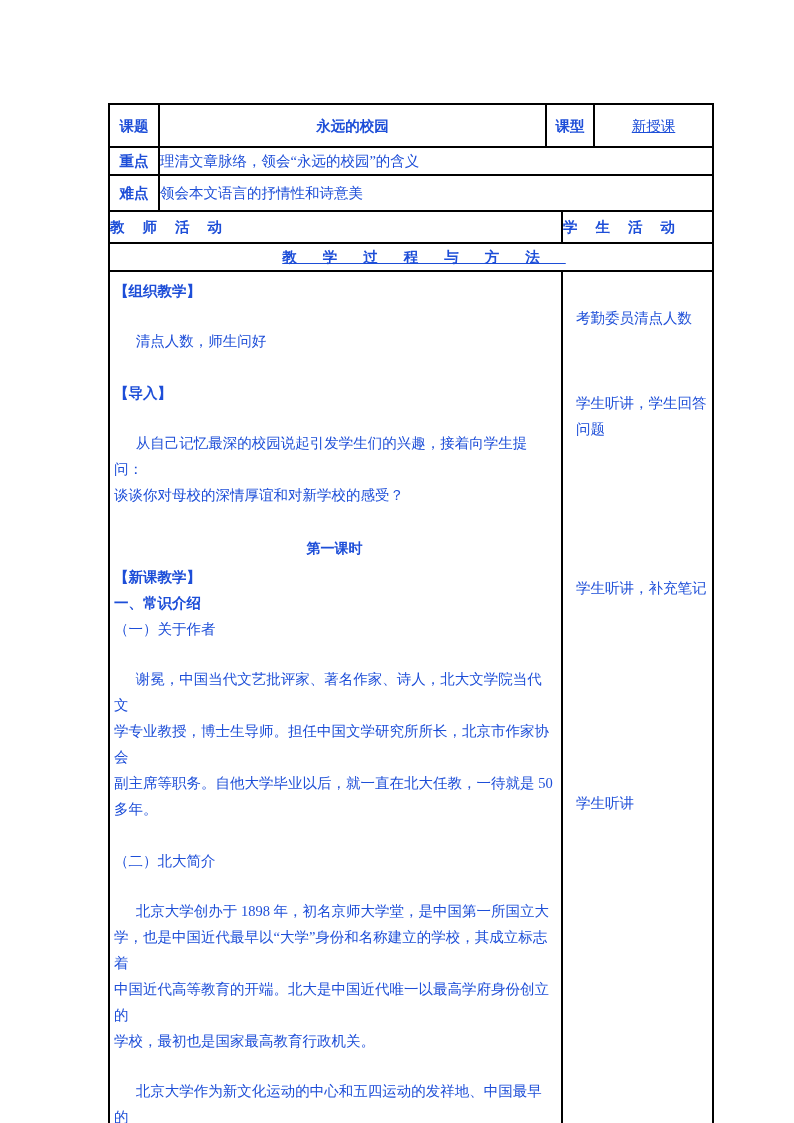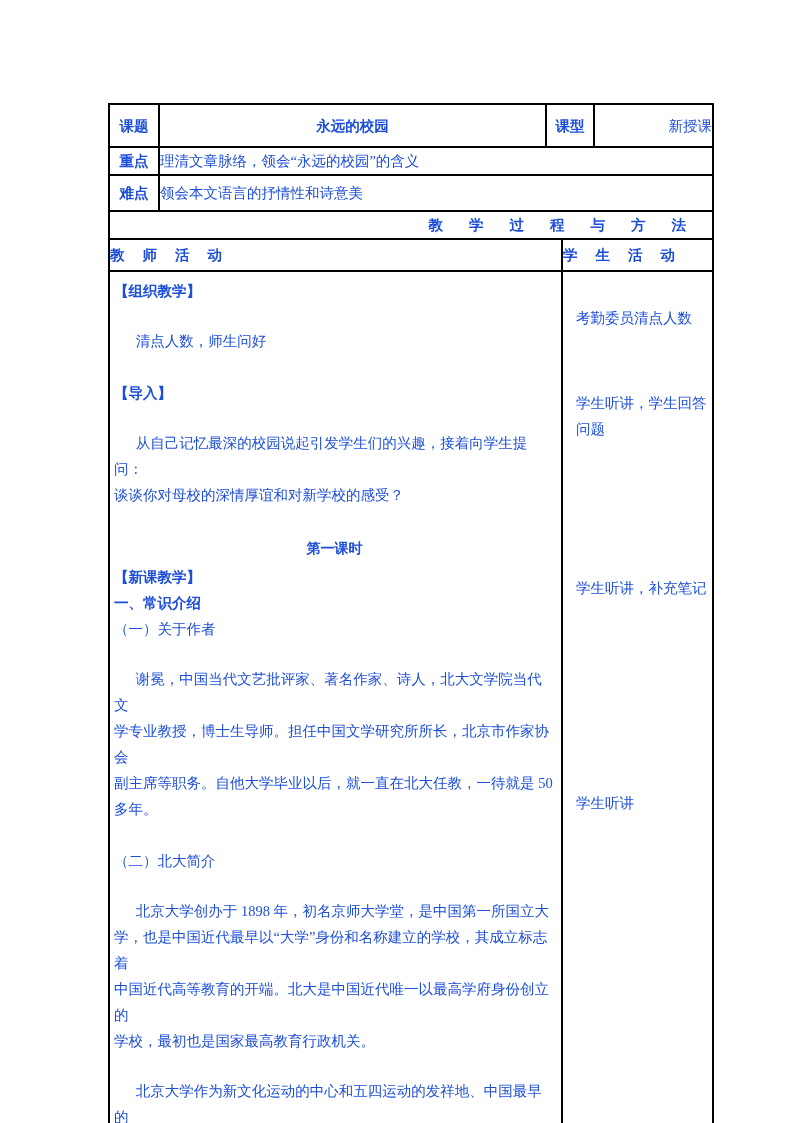--- a/index.html
+++ b/index.html
@@ -20,21 +20,21 @@
   table.doc td{
     border:2px solid #000;
     padding:0;
     font-size:14.5px;
     line-height:26px;
     vertical-align:middle;
     overflow:hidden;
   }
   td.lbl{font-weight:bold;text-align:center;line-height:25px;}
   td.val{padding-left:9px;}
-  td.center{text-align:right;}
+  td.center{text-align:center;text-decoration:underline;}
   .doc-title{font-size:16px;font-weight:bold;text-align:center;border-radius:19px;}
   .banner span{font-weight:bold;letter-spacing:26px;padding-left:26px;}
   .colhead{font-weight:bold;font-size:15px;letter-spacing:18px;padding-left:8px;}
   td.content{vertical-align:top;}
   .tcol{padding:6px 6px 0 4px;}
   .pre{white-space:pre-line;}
   .indent{text-indent:1.5em;margin-top:24px;}
   .gap26{height:26px;}
   .bold{font-weight:bold;}
   .lesson-title{
@@ -78,29 +78,29 @@
       <td class="lbl">重点</td>
       <td class="val" colspan="6">理清文章脉络，领会“永远的校园”的含义</td>
     </tr>
 
     <tr style="height:36px">
       <td class="lbl">难点</td>
       <td class="val" colspan="6">领会本文语言的抒情性和诗意美</td>
     </tr>
 
 
+    <tr style="height:32px">
+      <td class="colhead" colspan="5">教师活动</td>
+      <td class="colhead" colspan="2">学生活动</td>
+    </tr>
+
     <tr style="height:28px">
       <td class="center banner" colspan="7">
         <span>教学过程与方法</span>
       </td>
-    </tr>
-
-    <tr style="height:32px">
-      <td class="colhead" colspan="5">教师活动</td>
-      <td class="colhead" colspan="2">学生活动</td>
     </tr>
 
     <tr style="height:641px">
       <td class="content" colspan="5">
         <div class="tcol">
           <div class="bold">【组织教学】</div>
           <div class="indent">清点人数，师生问好</div>
           <div class="gap26"></div>
           <div class="bold">【导入】</div>
           <div class="pre indent">从自己记忆最深的校园说起引发学生们的兴趣，接着向学生提问：

